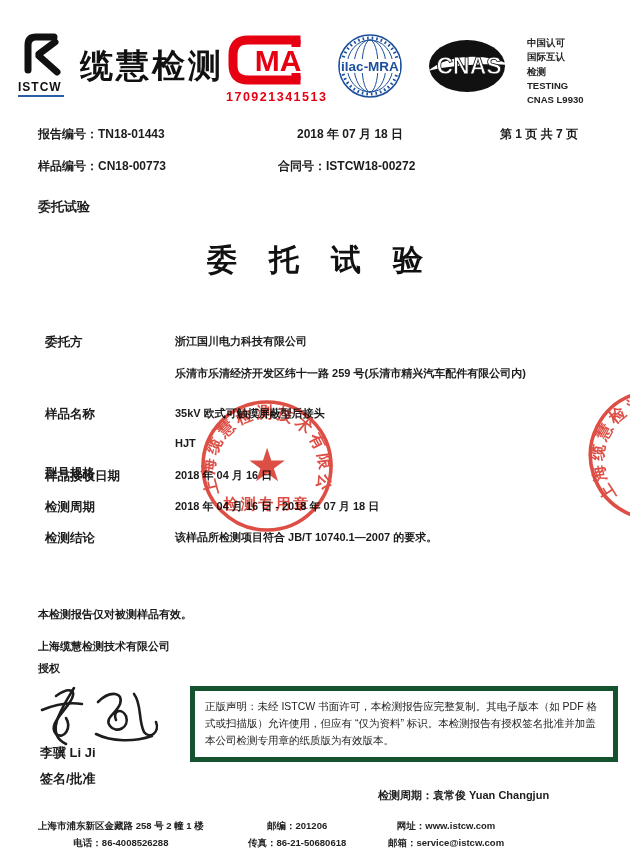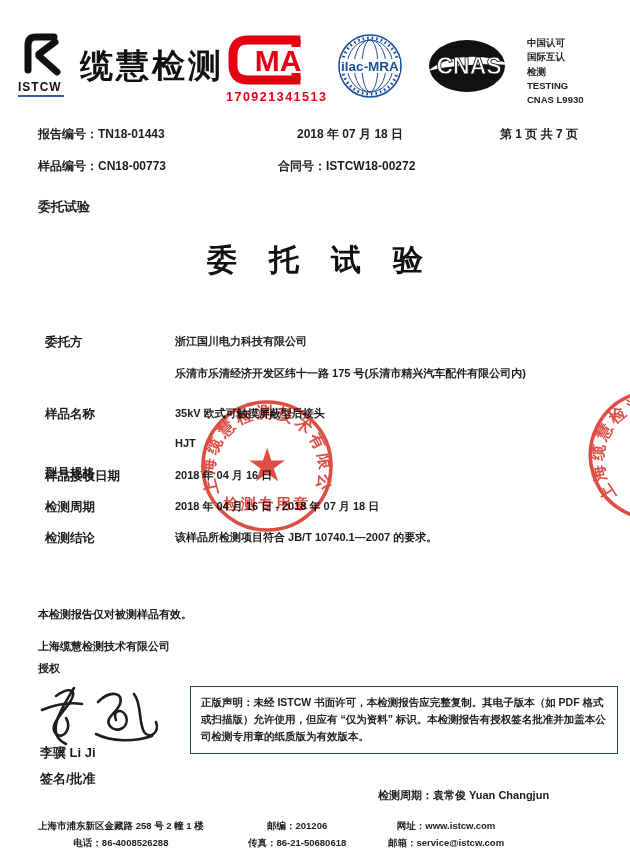--- a/index.html
+++ b/index.html
@@ -22,22 +22,22 @@
 
   
   .meta { font-size:12px; font-weight:bold; white-space:nowrap; }
 
   .title { width:100%; text-align:center; font-size:30px; font-weight:bold;
     letter-spacing:32px; padding-left:32px; color:#111; }
 
   .lbl { font-size:12.5px; font-weight:bold; white-space:nowrap; }
   .val { font-size:11px; font-weight:bold; white-space:nowrap; }
 
-  .disclaimer { width:428px; border:1px solid #14532d; padding:7px 10px 9px 10px;
-    font-size:10.5px; font-weight:bold; line-height:1.6; color:#222; }
+  .disclaimer { width:428px; border:5px solid #14532d; padding:7px 10px 9px 10px;
+    font-size:10.5px; font-weight:normal; line-height:1.6; color:#222; }
 
   .footer-col { font-size:9.5px; font-weight:bold; line-height:1.75; color:#222; white-space:nowrap;text-align:center; }
 
   .stamp { mix-blend-mode:multiply; opacity:.88; pointer-events:none; }
 </style>
 </head>
 <body>
 
 <div class="page">
 
@@ -95,21 +95,21 @@
 
   <div class="abs meta" style="left:38px; top:158px;"><span>样品编号：</span><span>CN18-00773</span></div>
   <div class="abs meta" style="left:278px; top:158px;"><span>合同号：</span><span>ISTCW18-00272</span></div>
 
   <div class="abs meta" style="left:38px; top:198px; font-size:13px;">委托试验</div>
 
   <div class="abs title" style="top:240px;">委托试验</div>
 
   <div class="abs lbl" style="left:45px; top:334px;">委托方</div>
   <div class="abs val" style="left:175px; top:334px;">浙江国川电力科技有限公司</div>
-  <div class="abs val" style="left:175px; top:366px;">乐清市乐清经济开发区纬十一路 175 号(乐清市精兴汽车配件有限公司内)</div>
+  <div class="abs val" style="left:175px; top:366px;">乐清市乐清经济开发区纬十一路 259 号(乐清市精兴汽车配件有限公司内)</div>
 
   <div class="abs lbl" style="left:45px; top:406px;">样品名称</div>
   <div class="abs val" style="left:175px; top:406px;">35kV 欧式可触摸屏蔽型后接头</div>
 
   <div class="abs lbl" style="left:45px; top:437px;margin-top:28px;">型号规格</div>
   <div class="abs val" style="left:175px; top:437px;">HJT</div>
 
   <div class="abs lbl" style="left:45px; top:468px;">样品接收日期</div>
   <div class="abs val" style="left:175px; top:468px;">2018 年 04 月 16 日</div>
 

